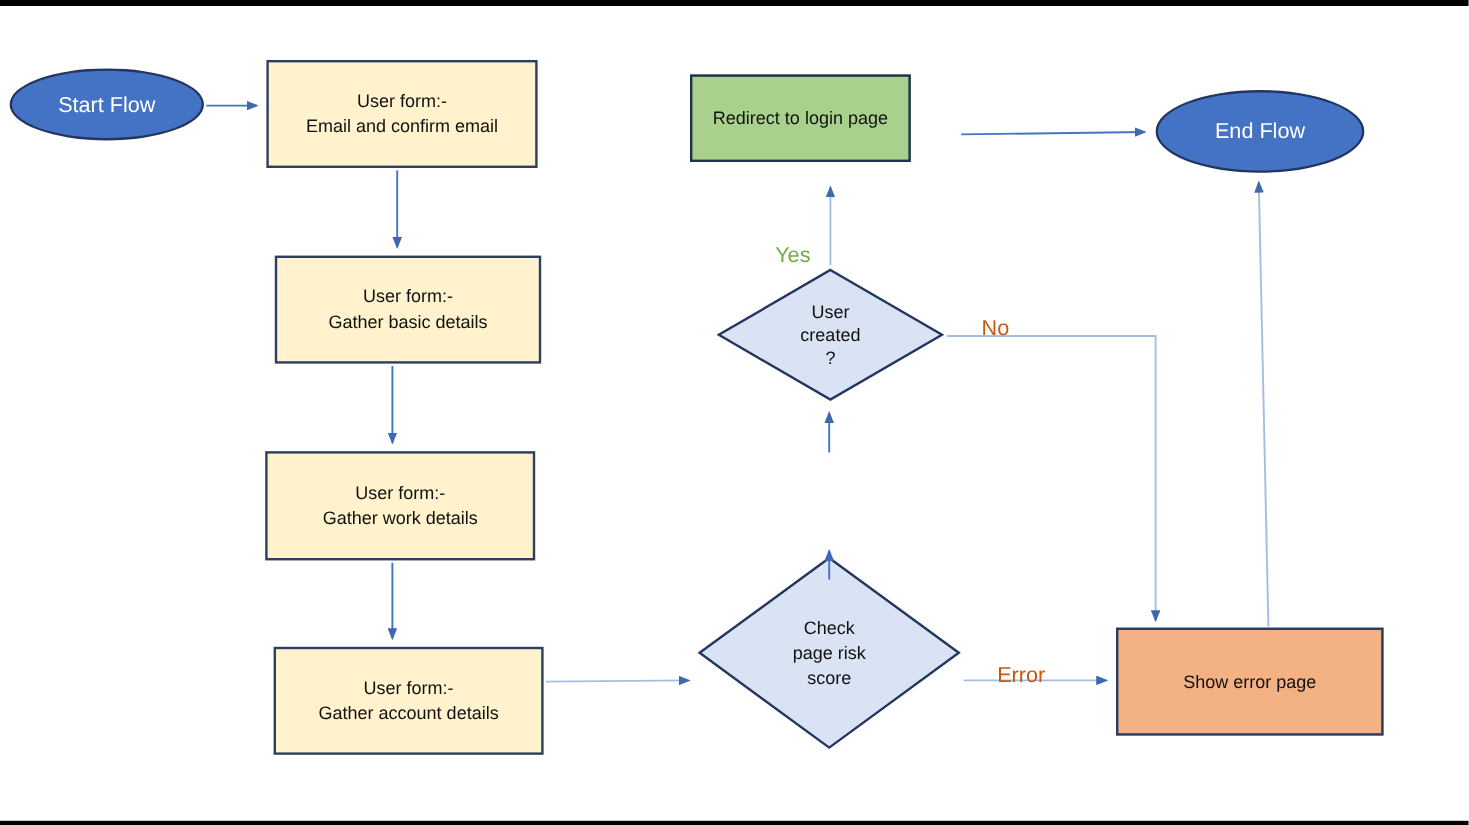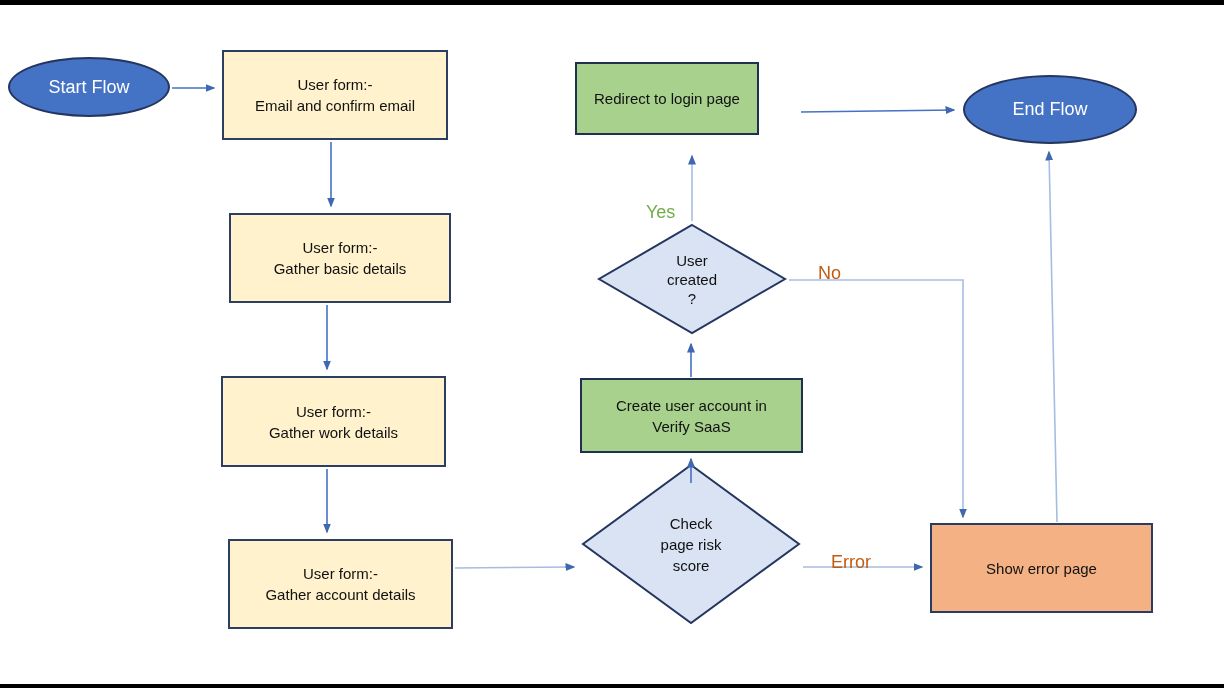--- a/index.html
+++ b/index.html
@@ -97,26 +97,20 @@
     <svg class="diamond-svg" viewBox="0 0 220 162" preserveAspectRatio="none">
       <polygon points="110,2 218,81 110,160 2,81"></polygon>
     </svg>
     <div class="node-text">
       <div>Check</div>
       <div>page risk</div>
       <div>score</div>
     </div>
   </div>
 
-  <div class="node rect green" style="left:580px;top:378px;width:223px;height:75px">
-    <div class="node-text">
-      <div>Create user account in</div>
-      <div>Verify SaaS</div>
-    </div>
-  </div>
 
   <div class="node diamond" style="left:597px;top:223px;width:190px;height:112px">
     <svg class="diamond-svg" viewBox="0 0 190 112" preserveAspectRatio="none">
       <polygon points="95,2 188,56 95,110 2,56"></polygon>
     </svg>
     <div class="node-text" style="line-height:19px;">
       <div>User</div>
       <div>created</div>
       <div>?</div>
     </div>

